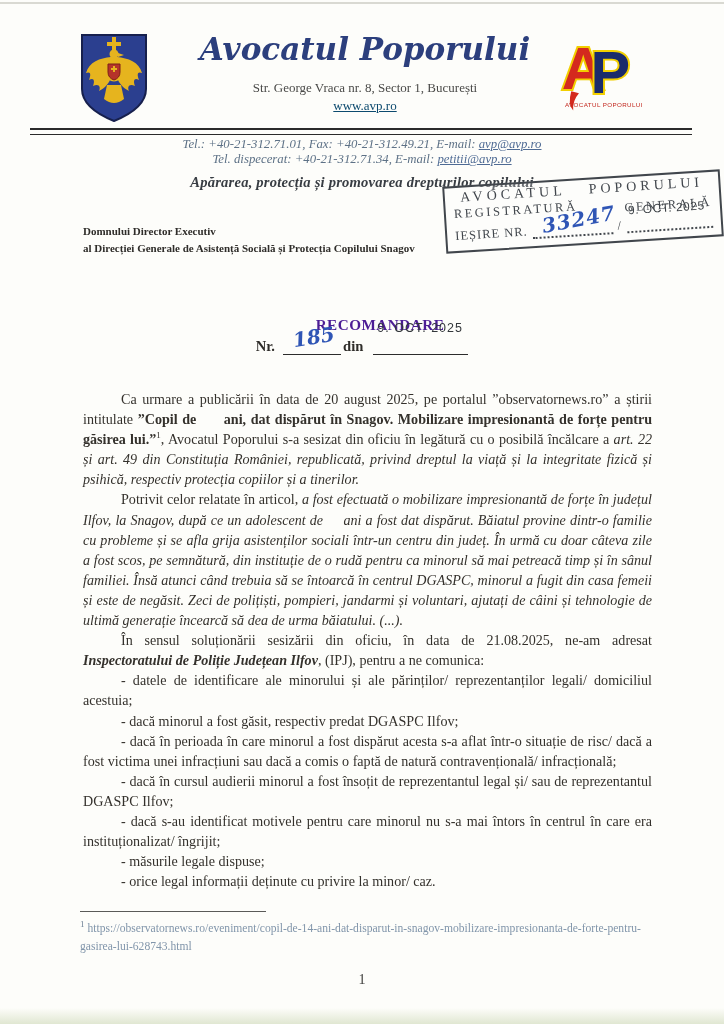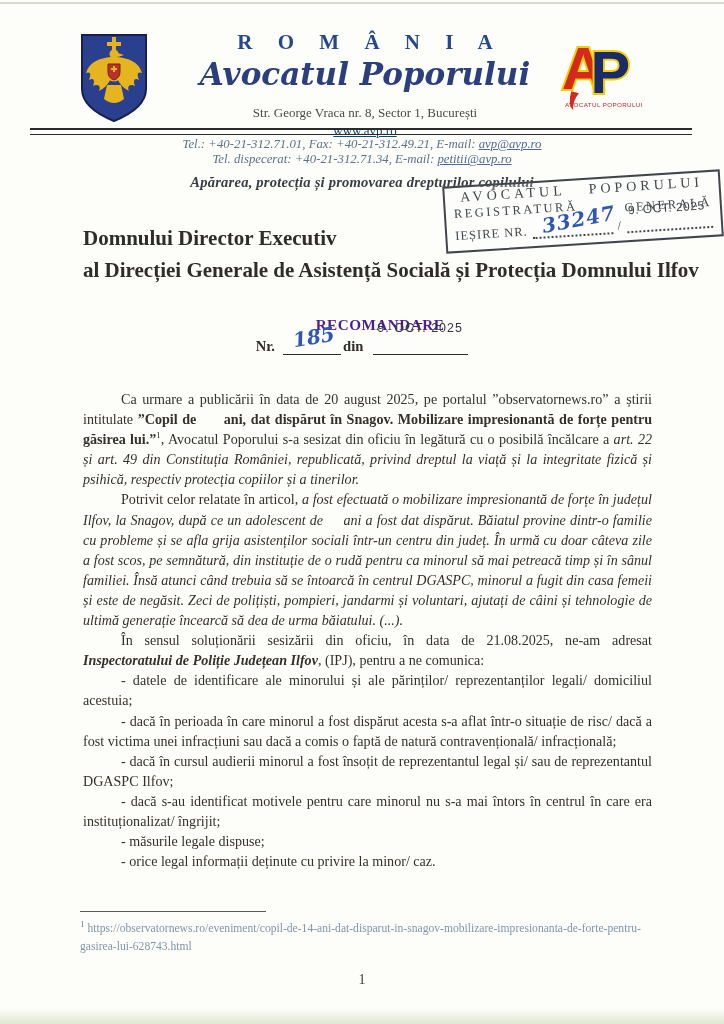--- a/index.html
+++ b/index.html
@@ -43,21 +43,21 @@
   .dotline{border-bottom:2px dotted #41464c;height:14px;position:relative;}
   .dotline.first{flex:1;margin:0 5px 0 4px;}
   .dotline.second{width:86px;margin-left:5px;}
   .stamp-slash{padding-bottom:0;}
   .hand-blue{color:#2f55b5;font-family:"DejaVu Serif",serif;font-style:italic;font-weight:600;}
   .stamp-number{position:absolute;left:10px;top:-13px;font-size:20px;transform:rotate(-7deg);letter-spacing:1px;}
   .stamp-date{position:absolute;left:2px;top:-14px;font-size:12px;letter-spacing:0.5px;
     color:#3a3f44;font-family:"Liberation Sans",sans-serif;white-space:nowrap;}
 
   
-  .addressee{position:absolute;left:83px;top:223px;font-size:21px;font-weight:bold;
+  .addressee{position:absolute;left:83px;top:223px;font-size:11px;font-weight:bold;
     color:#2f2d2a;line-height:1.5;}
 
   
   .title-block{position:absolute;top:316px;left:0;width:100%;text-align:center;}
   .doc-title{font-size:15.2px;font-weight:bold;color:#4c1d95;letter-spacing:0.5px;padding-left:36px;}
   .nr-line{margin-top:3px;font-size:14.6px;font-weight:bold;color:#2f2d2a;
     display:flex;justify-content:center;align-items:flex-end;}
   .blank{border-bottom:1.6px solid #2c2c2c;height:17px;position:relative;display:inline-block;}
   .blank.b1{width:58px;margin-left:8px;}
   .blank.b2{width:95px;margin-left:10px;}
@@ -96,21 +96,20 @@
     <path d="M40 20 l6 2 -6 2 z" fill="#e6b41e"></path>
     <path d="M33 24 C22 25 11 29 8 40 c5 -2 5 2 3 7 c5 -3 6 1 4 6 c6 -3 8 1 6 5 c6 -3 10 -8 12 -13 z" fill="#e6b41e"></path>
     <path d="M39 24 C50 25 61 29 64 40 c-5 -2 -5 2 -3 7 c-5 -3 -6 1 -4 6 c-6 -3 -8 1 -6 5 c-6 -3 -10 -8 -12 -13 z" fill="#e6b41e"></path>
     <path d="M32 24 h8 l2 22 q-6 5 -12 0 z" fill="#e6b41e"></path>
     <path d="M29 52 h14 l3 14 q-10 8 -20 0 z" fill="#e6b41e"></path>
     <path d="M30 31 h12 v8 q0 6 -6 8 q-6 -2 -6 -8 z" fill="#b5332a" stroke="#7e1f18" stroke-width="1"></path>
     <path d="M33 35 h6 v2 h-6 z M35 33 h2 v6 h-2 z" fill="#e6b41e"></path>
   </svg>
 
   <div class="head-center">
-    <div class="country">R O M Â N I A</div>
     <div class="institution">Avocatul Poporului</div>
     <div class="address">Str. George Vraca nr. 8, Sector 1, București</div>
     <div class="website">www.avp.ro</div>
   </div>
 
   <svg class="ap-logo" viewBox="0 0 100 100">
     <text x="8" y="64" font-family="Liberation Sans, sans-serif" font-weight="bold" font-size="62" fill="#d42a1e" stroke="#f2cf00" stroke-width="4" paint-order="stroke">A</text>
     <text x="38" y="68" font-family="Liberation Sans, sans-serif" font-weight="bold" font-size="62" fill="#1a2b6b" stroke="#f2cf00" stroke-width="4" paint-order="stroke">P</text>
     <path d="M18 66 q-4 14 2 20 q-1 -10 6 -18 z" fill="#d42a1e"></path>
     <text x="52" y="82" text-anchor="middle" font-family="Liberation Sans, sans-serif" font-size="6.5" fill="#c2261c" letter-spacing="0.4">AVOCATUL POPORULUI</text>
@@ -137,21 +136,21 @@
       </span>
       <span class="stamp-slash">/</span>
       <span class="dotline second">
         <span class="stamp-date">9. OCT. 2025</span>
       </span>
     </div>
   </div>
 
   <div class="addressee">
     <div>Domnului Director Executiv</div>
-    <div>al Direcției Generale de Asistență Socială și Protecția Domnului Ilfov</div>
+    <div>al Direcției Generale de Asistență Socială și Protecția Copilului Snagov</div>
   </div>
 
   <div class="title-block">
     <div class="doc-title">RECOMANDARE</div>
     <div class="nr-line">
       <span>Nr.</span>
       <span class="blank b1">
         <span class="hand-blue nr-number">185</span>
       </span>
       <span class="din">din</span>
@@ -159,20 +158,21 @@
         <span class="date-stamp">9. OCT. 2025</span>
       </span>
     </div>
   </div>
 
   <main class="body-text">
     <p><span>Ca urmare a publicării în data de 20 august 2025, pe portalul ”observatornews.ro” a știrii intitulate </span><span class="b">”Copil de &nbsp;&nbsp;&nbsp;&nbsp; ani, dat dispărut în Snagov. Mobilizare impresionantă de forțe pentru găsirea lui.”</span><sup>1</sup><span>, Avocatul Poporului s-a sesizat din oficiu în legătură cu o posibilă încălcare a </span><span class="i">art. 22 și art. 49 din Constituția României, republicată, privind dreptul la viață și la integritate fizică și psihică, respectiv protecția copiilor și a tinerilor.</span></p>
     <p><span>Potrivit celor relatate în articol, </span><span class="i">a fost efectuată o mobilizare impresionantă de forțe în județul Ilfov, la Snagov, după ce un adolescent de &nbsp;&nbsp;&nbsp; ani a fost dat dispărut. Băiatul provine dintr-o familie cu probleme și se afla grija asistenților sociali într-un centru din județ. În urmă cu doar câteva zile a fost scos, pe semnătură, din instituție de o rudă pentru ca minorul să mai petreacă timp și în sânul familiei. Însă atunci când trebuia să se întoarcă în centrul DGASPC, minorul a fugit din casa femeii și este de negăsit. Zeci de polițiști, pompieri, jandarmi și voluntari, ajutați de câini și tehnologie de ultimă generație încearcă să dea de urma băiatului. (...).</span></p>
     <p><span>În sensul soluționării sesizării din oficiu, în data de 21.08.2025, ne-am adresat </span><span class="bi">Inspectoratului de Poliție Județean Ilfov</span><span>, (IPJ), pentru a ne comunica:</span></p>
     <p>- datele de identificare ale minorului și ale părinților/ reprezentanților legali/ domiciliul acestuia;</p>
+    <p>- dacă minorul a fost găsit, respectiv predat DGASPC Ilfov;</p>
     <p>- dacă în perioada în care minorul a fost dispărut acesta s-a aflat într-o situație de risc/ dacă a fost victima unei infracțiuni sau dacă a comis o faptă de natură contravențională/ infracțională;</p>
     <p>- dacă în cursul audierii minorul a fost însoțit de reprezentantul legal și/ sau de reprezentantul DGASPC Ilfov;</p>
     <p>- dacă s-au identificat motivele pentru care minorul nu s-a mai întors în centrul în care era instituționalizat/ îngrijit;</p>
     <p>- măsurile legale dispuse;</p>
     <p>- orice legal informații deținute cu privire la minor/ caz.</p>
   </main>
 
   <div class="footnote-rule"></div>
   <div class="footnote"><sup>1</sup><span>https://observatornews.ro/eveniment/copil-de-14-ani-dat-disparut-in-snagov-mobilizare-impresionanta-de-forte-pentru-gasirea-lui-628743.html</span></div>
 

